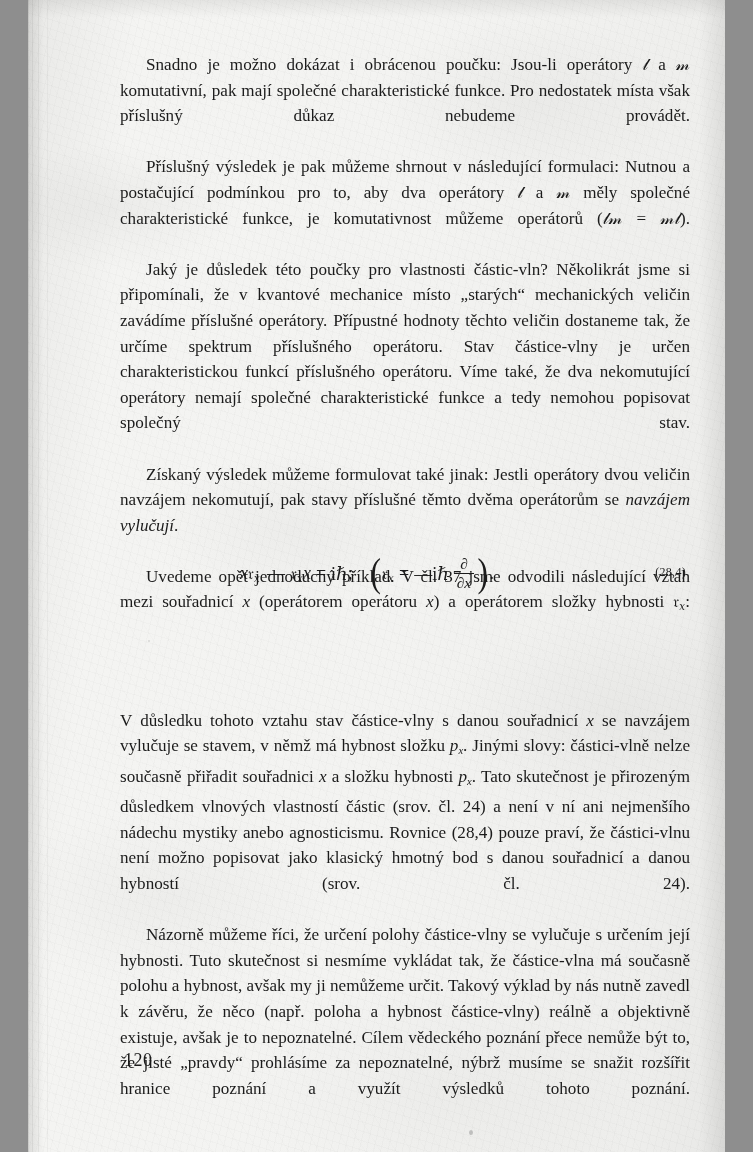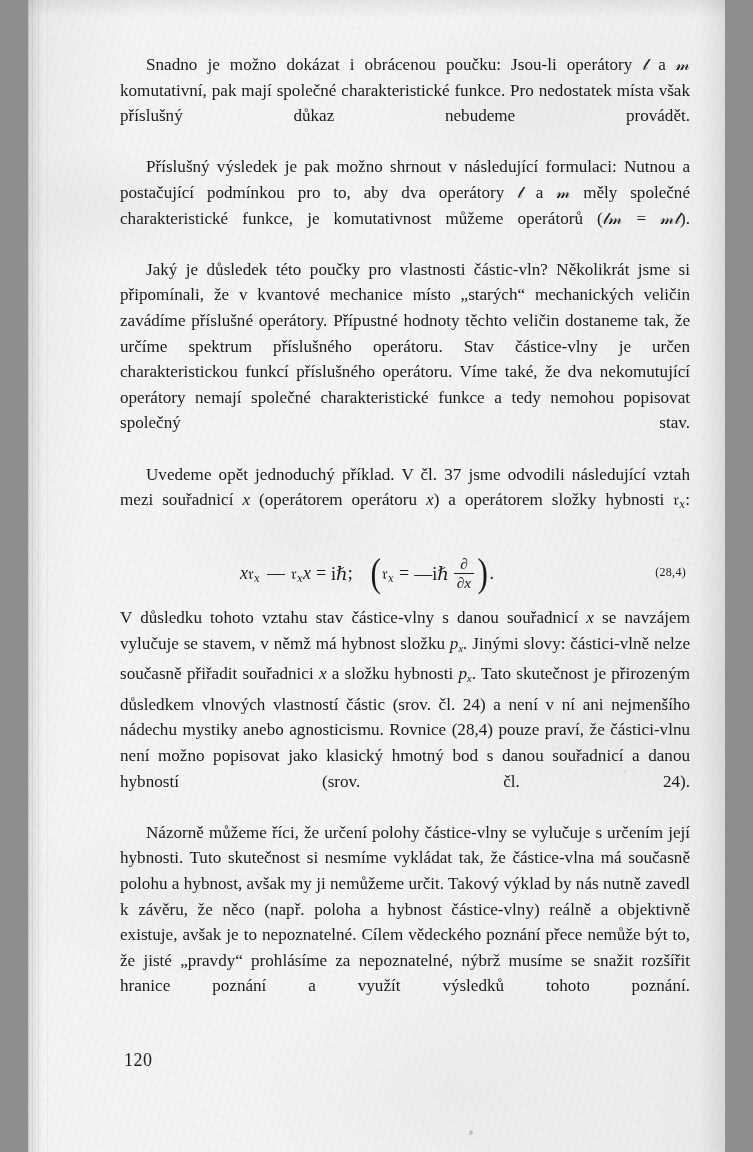--- a/index.html
+++ b/index.html
@@ -191,25 +191,28 @@
   <div class="speck" style="left:120px;top:640px;width:2px;height:2px;opacity:.6;"></div>
   <div class="speck" style="left:596px;top:770px;width:2px;height:3px;opacity:.5;"></div>
 
   <div class="textblock">
 
     <p class="para">
       <span>Snadno je možno dokázat i obrácenou poučku: Jsou-li operátory </span><span class="frak">𝓁</span><span> a </span><span class="frak">𝓂</span><span> komutativní, pak mají společné charakteristické funkce. Pro nedostatek místa však příslušný důkaz nebudeme provádět.</span>
     </p>
 
     <p class="para">
-      <span>Příslušný výsledek je pak možno shrnout v následující formulaci: Nutnou a postačující podmínkou pro to, aby dva operátory </span><span class="frak">𝓁</span><span> a </span><span class="frak">𝓂</span><span> měly společné charakteristické funkce, je komutativnost můžeme operátorů (</span><span class="frak">𝓁𝓂</span><span> = </span><span class="frak">𝓂𝓁</span><span>).</span>
+      <span>Příslušný výsledek je pak můžeme shrnout v následující formulaci: Nutnou a postačující podmínkou pro to, aby dva operátory </span><span class="frak">𝓁</span><span> a </span><span class="frak">𝓂</span><span> měly společné charakteristické funkce, je komutativnost můžeme operátorů (</span><span class="frak">𝓁𝓂</span><span> = </span><span class="frak">𝓂𝓁</span><span>).</span>
     </p>
 
     <p class="para">Jaký je důsledek této poučky pro vlastnosti částic-vln? Několikrát jsme si připomínali, že v kvantové mechanice místo „starých“ mechanických veličin zavádíme příslušné operátory. Přípustné hodnoty těchto veličin dostaneme tak, že určíme spektrum příslušného operátoru. Stav částice-vlny je určen charakteristickou funkcí příslušného operátoru. Víme také, že dva nekomutující operátory nemají společné charakteristické funkce a tedy nemohou popisovat společný stav.</p>
 
+    <p class="para">
+      <span>Získaný výsledek můžeme formulovat také jinak: Jestli operátory dvou veličin navzájem nekomutují, pak stavy příslušné těmto dvěma operátorům se </span><span class="ital">navzájem vylučují</span><span>.</span>
+    </p>
 
     <p class="para">
       <span>Uvedeme opět jednoduchý příklad. V čl. 37 jsme odvodili následující vztah mezi souřadnicí </span><span class="mathvar">x</span><span> (operátorem operátoru </span><span class="mathvar">x</span><span>) a operátorem složky hybnosti </span><span class="frak">𝔯<sub>x</sub></span><span>:</span>
     </p>
 
     <div style="height:62px;"></div>
 
     <p class="para noindent">
       <span>V důsledku tohoto vztahu stav částice-vlny s danou souřadnicí </span><span class="mathvar">x</span><span> se navzájem vylučuje se stavem, v němž má hybnost složku </span><span class="mathvar">p<sub>x</sub></span><span>. Jinými slovy: částici-vlně nelze současně přiřadit souřadnici </span><span class="mathvar">x</span><span> a složku hybnosti </span><span class="mathvar">p<sub>x</sub></span><span>. Tato skutečnost je přirozeným důsledkem vlnových vlastností částic (srov. čl. 24) a není v ní ani nejmenšího nádechu mystiky anebo agnosticismu. Rovnice (28,4) pouze praví, že částici-vlnu není možno popisovat jako klasický hmotný bod s danou souřadnicí a danou hybností (srov. čl. 24).</span>
     </p>

